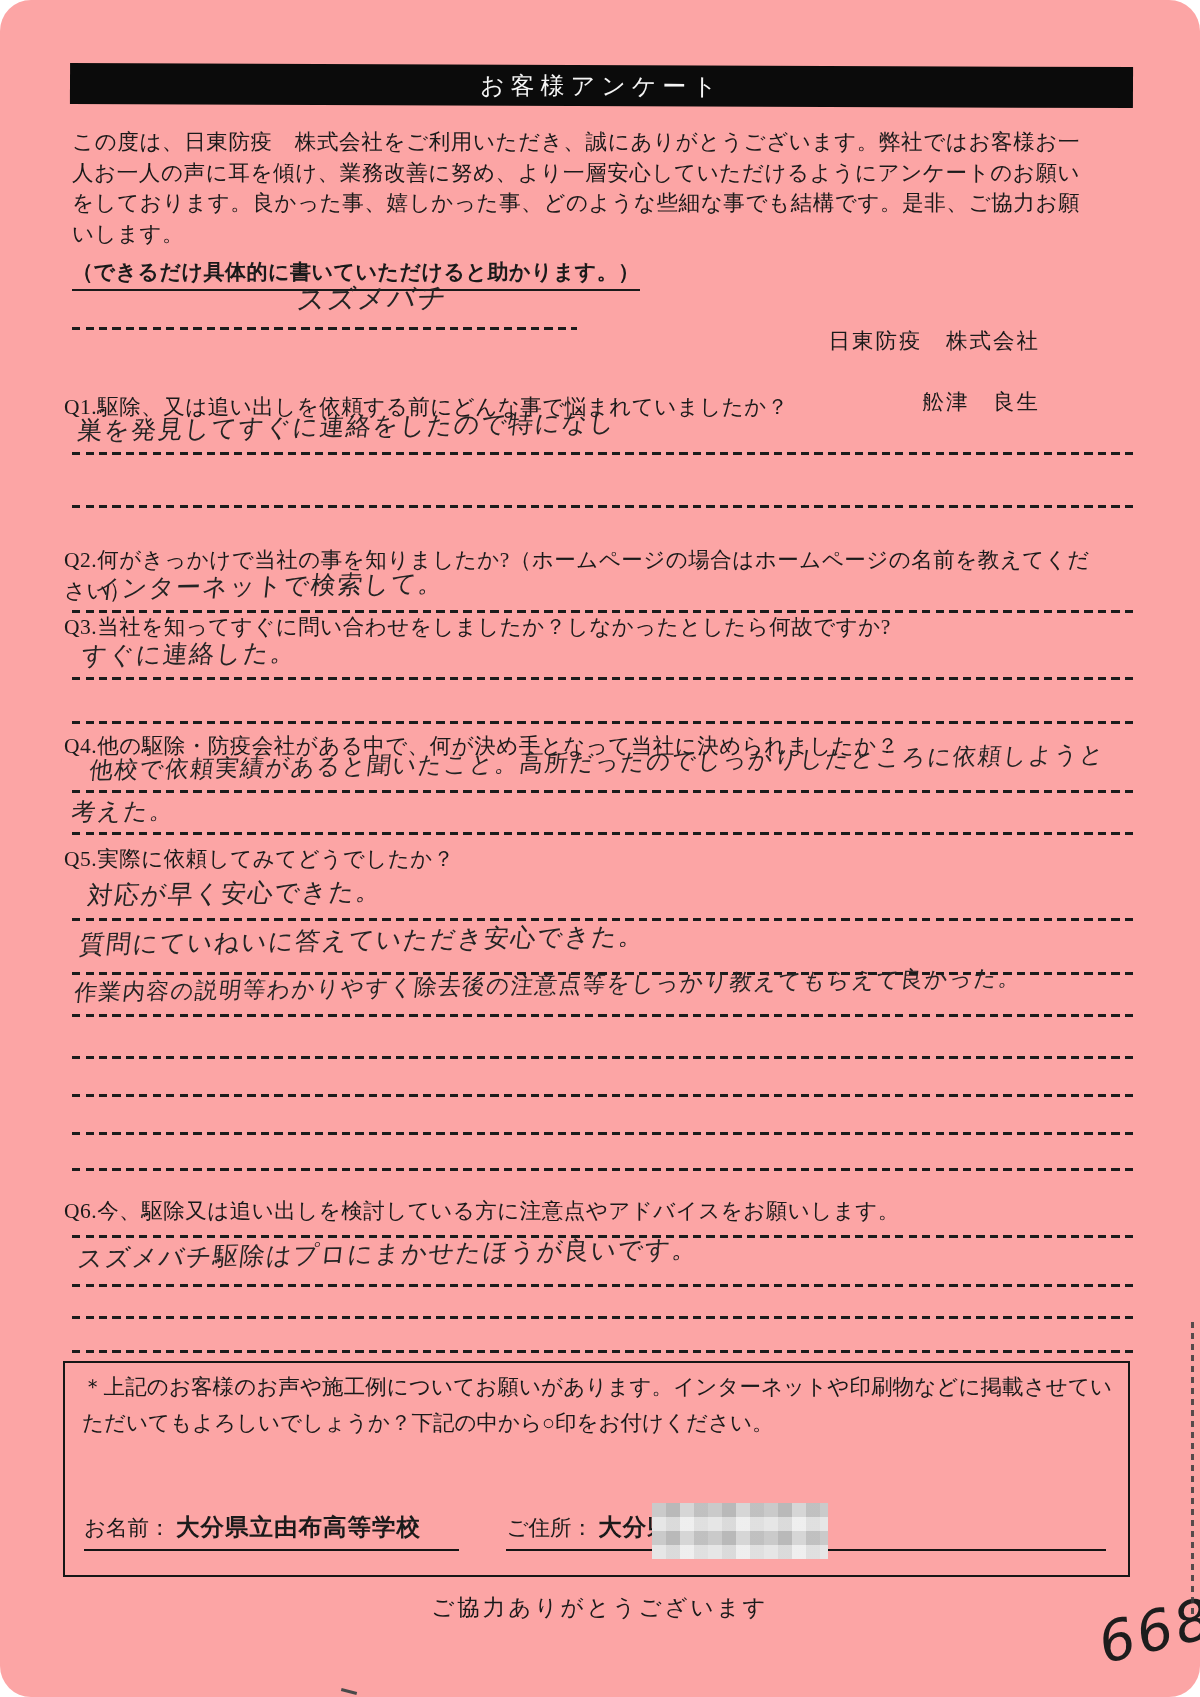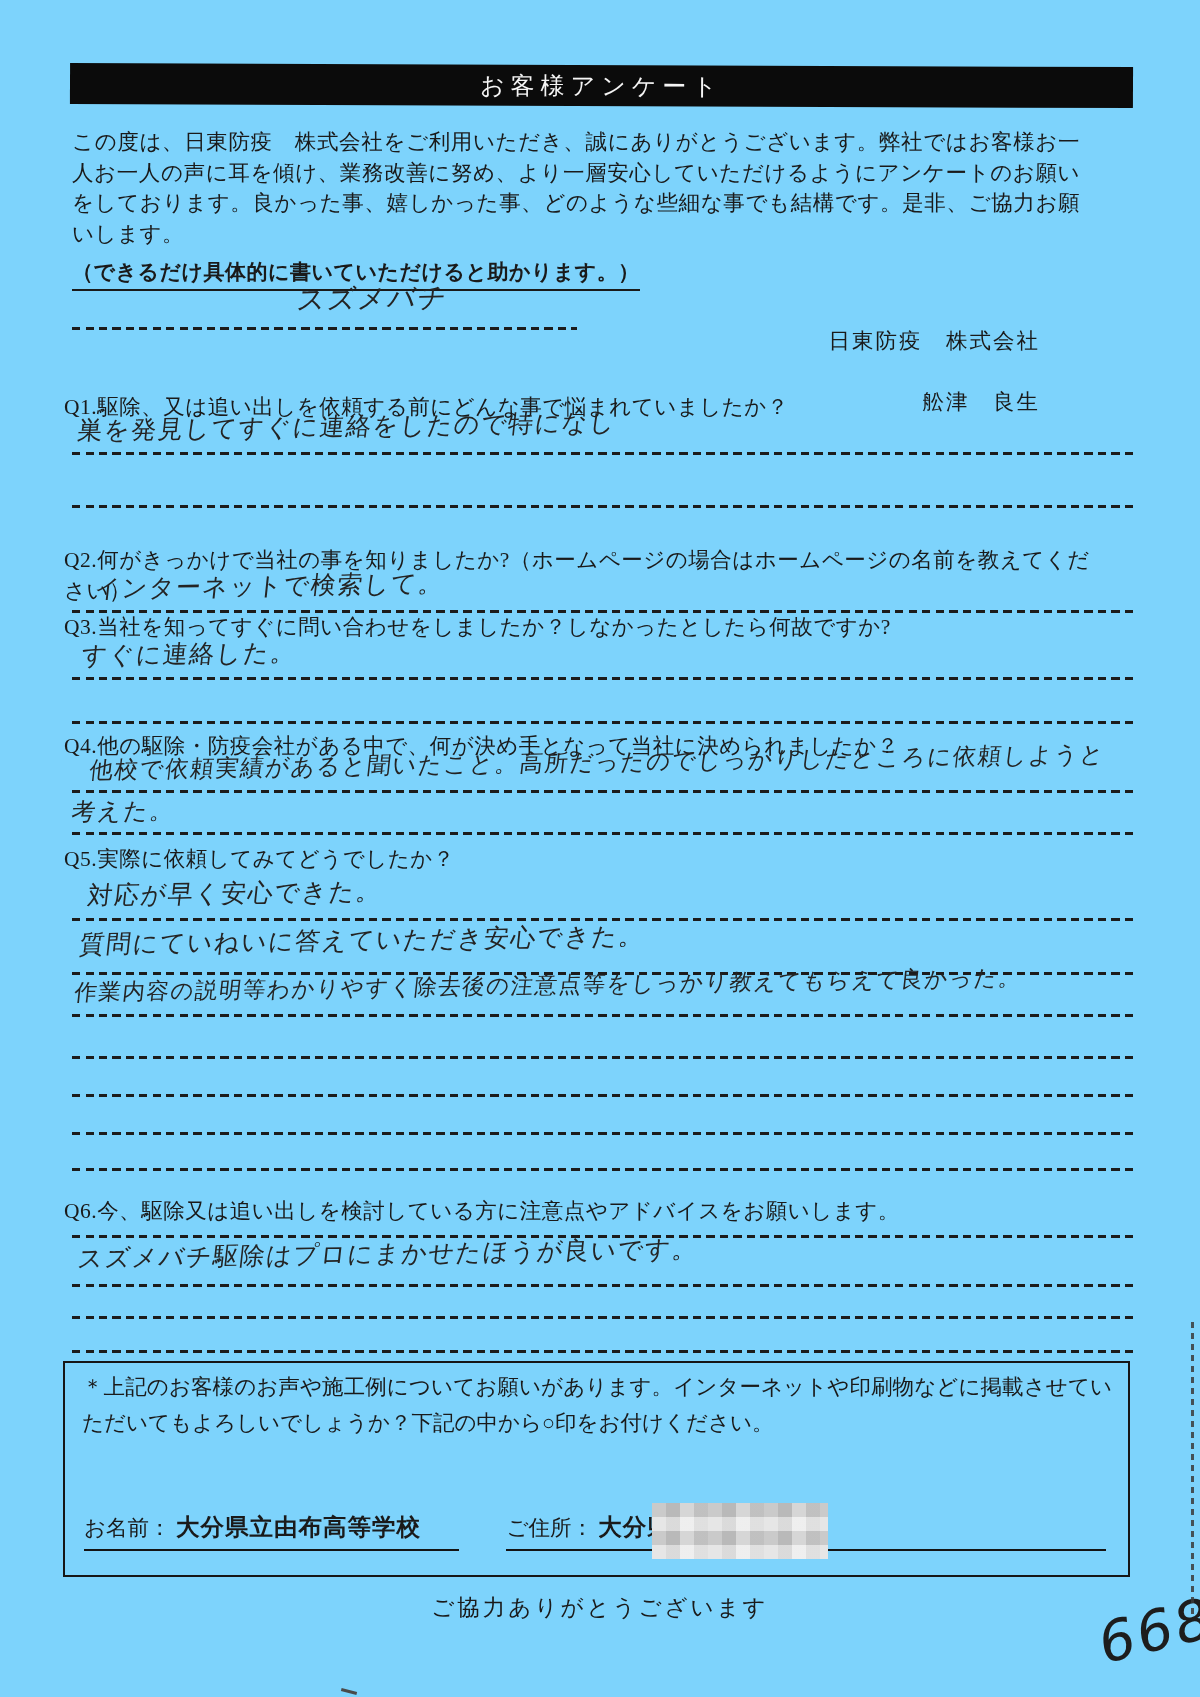--- a/index.html
+++ b/index.html
@@ -1,18 +1,18 @@
 <!DOCTYPE html>
 <html><head>
 <meta charset="utf-8">
 <style>
   html,body{margin:0;padding:0;background:#ffffff;}
   .sheet{
-    position:relative;width:1200px;height:1697px;background:#7dd3fc;
-    font-family:"Liberation Serif",serif;color:#1a1a1a;overflow:hidden;
+    position:relative;width:1200px;height:1697px;background:#fca5a5;
+    font-family:"Liberation Serif",serif;color:#1a1a1a;overflow:hidden;border-radius:31px;
   }
   
   .titlebar{
     position:absolute;left:70px;top:63px;width:1063px;height:41px;
     background:#0b0b0b;display:flex;align-items:center;justify-content:center;
     transform:rotate(0.22deg);transform-origin:left center;
   }
   .titlebar span{color:#f5f5f5;font-size:24px;letter-spacing:6px;}
   
   .print{position:absolute;font-size:21.5px;line-height:30.5px;letter-spacing:0.5px;}

